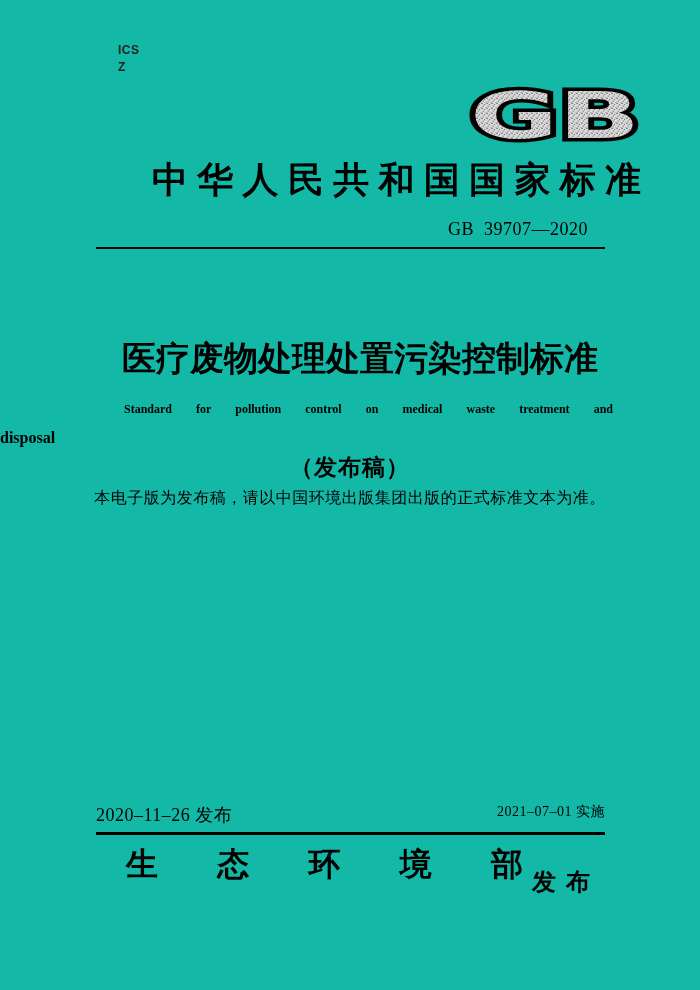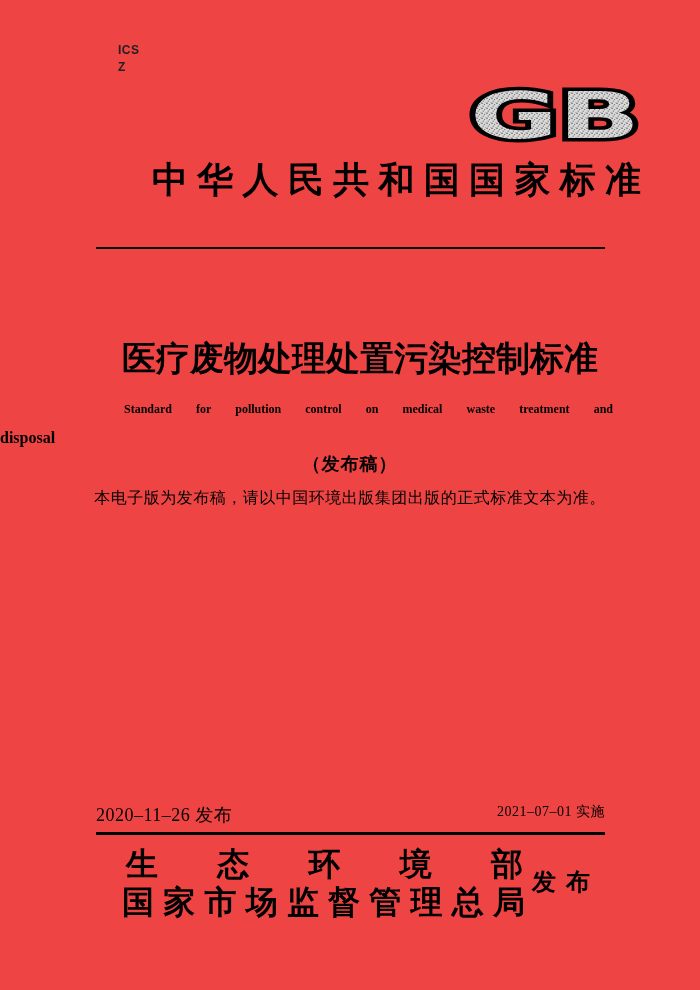--- a/index.html
+++ b/index.html
@@ -1,20 +1,20 @@
 <!DOCTYPE html>
 <html><head>
 <meta charset="utf-8">
 <style>
   html,body{margin:0;padding:0;background:#888;}
   .page{
     position:relative;
     width:700px;height:990px;
     margin:0 auto;
-    background:#ef4444;
+    background:#14b8a6;
     color:#000;
     overflow:hidden;
     font-family:"Liberation Serif",serif;
   }
   .ics{
     position:absolute;left:118px;top:42px;
     font-family:"Liberation Sans",sans-serif;
     font-weight:bold;font-size:12px;line-height:17px;letter-spacing:.5px;
     color:#222;
   }
@@ -51,21 +51,21 @@
     margin-left:21px;
   }
   .title-en2{
     position:absolute;left:0;top:429px;width:700px;
     font-family:"Liberation Serif",serif;
     font-weight:bold;font-size:16px;text-align:left;
   }
   .draft{
     position:absolute;left:0;top:452px;width:700px;
     font-family:"Liberation Sans",sans-serif;
-    font-weight:bold;font-size:18px;text-align:center;letter-spacing:1px;
+    font-weight:bold;font-size:23px;text-align:center;letter-spacing:1px;
   }
   .notice{
     position:absolute;left:0;top:488px;width:700px;
     font-family:"Liberation Serif",serif;
     font-size:16px;text-align:center;letter-spacing:.5px;
   }
   .date-left{
     position:absolute;left:96px;top:803px;
     font-size:18px;letter-spacing:.5px;
   }
@@ -108,35 +108,35 @@
         <circle cx="3.6" cy="2.6" r="0.6" fill="#6a6a6a"></circle>
         <circle cx="2.2" cy="4.1" r="0.55" fill="#575757"></circle>
         <circle cx="4.4" cy="0.6" r="0.45" fill="#808080"></circle>
       </pattern>
     </defs>
     <text x="4" y="56" textLength="170" lengthAdjust="spacingAndGlyphs" font-family="'DejaVu Sans', sans-serif" font-size="64" font-weight="bold" fill="url(#speckle)" stroke="#000000" stroke-width="7" paint-order="stroke">GB</text>
   </svg>
 
   <div class="std-heading">中华人民共和国国家标准</div>
 
+  <div class="std-number">GB 39707—2020</div>
 
   <div class="rule rule-top"></div>
 
   <h1 class="title-zh">医疗废物处理处置污染控制标准</h1>
 
   <div class="title-en1">Standard for pollution control on medical waste treatment and</div>
   <div class="title-en2">disposal</div>
 
   <div class="draft">（发布稿）</div>
 
   <div class="notice">本电子版为发布稿，请以中国环境出版集团出版的正式标准文本为准。</div>
 
   <div class="date-left">2020–11–26 发布</div>
   <div class="date-right">2021–07–01 实施</div>
 
   <div class="rule rule-bottom"></div>
 
   <div class="agency agency-1">生态环境部</div>
-  <div class="agency agency-2">国家市场监督管理总局</div>
 
   <div class="publish">发布</div>
 
 </div>
 
 </body></html>

